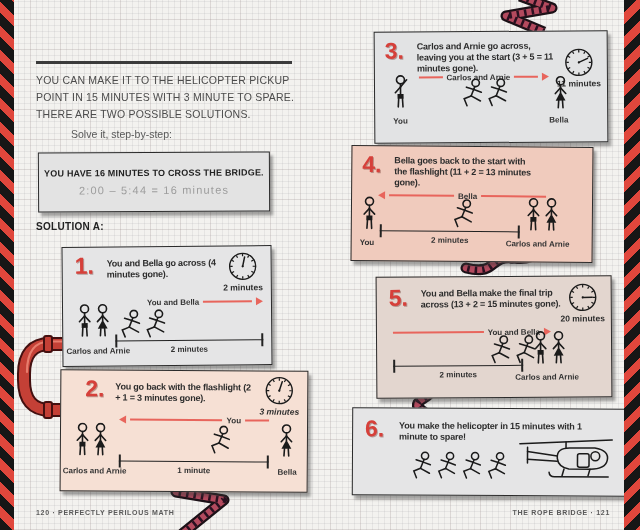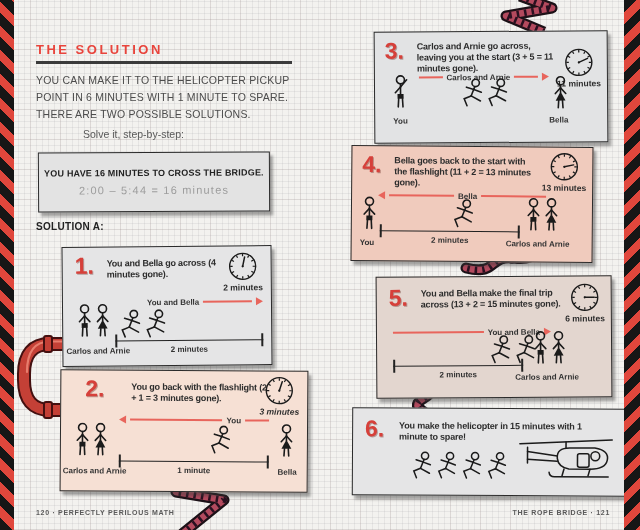--- a/index.html
+++ b/index.html
@@ -17,21 +17,21 @@
   .hazard.left{left:0; width:14px; background:repeating-linear-gradient(45deg, var(--hazard-black,#161616) 0 9px, var(--hazard-red,#e0473c) 9px 17px);}
   .hazard.right{right:0; width:16px; background:repeating-linear-gradient(135deg, var(--hazard-black,#161616) 0 9px, var(--hazard-red,#e0473c) 9px 17px);}
 
   .decor{position:absolute; left:0; top:0; width:640px; height:530px; z-index:1; pointer-events:none;}
 
   .hdr-title{position:absolute; left:36px; top:42px; z-index:2; color:var(--title-red,#e8443c);
     font-size:13px; font-weight:800; letter-spacing:2.5px;}
   .hdr-rule{position:absolute; left:36px; top:61px; width:256px; height:3px; background:#3b3b3b; z-index:2;}
   .hdr-intro{position:absolute; left:36px; top:72px; width:268px; z-index:2; color:#4c4c4c;
     font-size:10.5px; line-height:17px; letter-spacing:0.2px;}
-  .hdr-prompt{position:absolute; left:52px; top:128px; z-index:2; color:#595959; font-size:10.5px;padding-left:31px;}
+  .hdr-prompt{position:absolute; left:40px; top:128px; z-index:2; color:#595959; font-size:10.5px;padding-left:31px;}
 
   .timebox{position:absolute; left:38px; top:152px; width:230px; height:58px; z-index:2;
     background:#e3e3e3; border:1.5px solid #2b2b2b; box-shadow:3px 4px 3px rgba(60,60,60,0.45);
     display:flex; flex-direction:column; align-items:center; justify-content:center; gap:6px; transform:rotate(-0.3deg);}
   .timebox .tb-head{font-size:9px; font-weight:800; color:#222; letter-spacing:0.2px;}
   .timebox .tb-eq{font-size:11px; color:#9d9d9d; letter-spacing:1.2px;}
 
   .solution-label{position:absolute; left:36px; top:221px; z-index:2; font-size:10px; font-weight:800; color:#222; letter-spacing:0.3px;}
 
   .card{position:absolute; z-index:2; border:1.6px solid #2b2b2b; box-shadow:3px 4px 3px rgba(60,60,60,0.45);}
@@ -173,23 +173,22 @@
       <rect x="66" y="334" width="10" height="20" rx="2" fill="#c44036" stroke="#441010" stroke-width="2"></rect>
       <rect x="66" y="400" width="10" height="20" rx="2" fill="#c44036" stroke="#441010" stroke-width="2"></rect>
       <rect x="44" y="336" width="8" height="16" rx="2" fill="#c44036" stroke="#441010" stroke-width="2"></rect>
       <rect x="44" y="402" width="8" height="16" rx="2" fill="#c44036" stroke="#441010" stroke-width="2"></rect>
     </g>
   </svg>
 
   <div class="hazard left"></div>
   <div class="hazard right"></div>
 
-  <div class="hdr-title">THE SOLUTION</div>
   <div class="hdr-rule"></div>
-  <div class="hdr-intro">YOU CAN MAKE IT TO THE HELICOPTER PICKUP POINT IN 6 MINUTES WITH 1 MINUTE TO SPARE. THERE ARE TWO POSSIBLE SOLUTIONS.</div>
+  <div class="hdr-intro">YOU CAN MAKE IT TO THE HELICOPTER PICKUP POINT IN 15 MINUTES WITH 3 MINUTE TO SPARE. THERE ARE TWO POSSIBLE SOLUTIONS.</div>
   <div class="hdr-prompt">Solve it, step-by-step:</div>
 
   <div class="timebox">
     <div class="tb-head">YOU HAVE 16 MINUTES TO CROSS THE BRIDGE.</div>
     <div class="tb-eq">2:00 – 5:44 = 16 minutes</div>
   </div>
 
   <div class="solution-label">SOLUTION A:</div>
 
   <div class="card gray" style="left:62px;top:246px;width:208px;height:118px;transform:rotate(-0.5deg);">
@@ -216,21 +215,21 @@
         <use href="#person-run" x="27"></use>
     </svg>
     <div class="timeline" style="left:52px;top:93px;width:148px;">
       <span class="timeline-label">2 minutes</span>
     </div>
     <div class="fig-label" style="left:3px;top:99px;">Carlos and Arnie</div>
   </div>
 
   <div class="card pink" style="left:60px;top:370px;width:246px;height:120px;transform:rotate(0.4deg);">
     <div class="step-num" style="left:24px;top:7px;">2.</div>
-    <div class="step-text" style="left:70px;top:11px;width:140px;">You go back with the flashlight (2 + 1 = 3 minutes gone).</div>
+    <div class="step-text" style="left:54px;top:11px;width:140px;">You go back with the flashlight (2 + 1 = 3 minutes gone).</div>
     <div class="clock-wrap" style="right:8px;top:4px;font-style:italic;">
       <svg width="30" height="30" viewBox="0 0 30 30">
         <use href="#clock-face"></use>
           <line x1="15" y1="15" x2="17.9" y2="6" stroke="#1b1b1b" stroke-width="1.5" stroke-linecap="round"></line>
       </svg>
       <div class="clock-label">3 minutes</div>
     </div>
     <div class="arrow-row" style="left:58px;top:44px;width:150px;">
       <span class="ah-l"></span>
       <span class="arrow-line"></span>
@@ -280,27 +279,20 @@
     <svg class="fig" style="left:176px;top:44px;" width="19" height="36" viewBox="0 0 20 38">
         <use href="#person-skirt"></use>
       </svg>
     <div class="fig-label" style="left:18px;top:84px;">You</div>
     <div class="fig-label" style="left:174px;top:84px;">Bella</div>
   </div>
 
   <div class="card pink2" style="left:351px;top:146px;width:240px;height:114px;transform:rotate(0.5deg);">
     <div class="step-num" style="left:10px;top:7px;">4.</div>
     <div class="step-text" style="left:42px;top:9px;width:144px;">Bella goes back to the start with the flashlight (11 + 2 = 13 minutes gone).</div>
-    <div class="clock-wrap" style="right:6px;top:4px;">
-      <svg width="30" height="30" viewBox="0 0 30 30">
-        <use href="#clock-face"></use>
-          <line x1="15" y1="15" x2="24.3" y2="13" stroke="#1b1b1b" stroke-width="1.5" stroke-linecap="round"></line>
-      </svg>
-      <div class="clock-label">13 minutes</div>
-    </div>
     <div class="arrow-row" style="left:26px;top:44px;width:168px;">
       <span class="ah-l"></span>
       <span class="arrow-line"></span>
       <span class="arrow-label">Bella</span>
       <span class="arrow-line"></span>
     </div>
     <svg class="fig" style="left:98px;top:52px;" width="26" height="30" viewBox="0 0 28 32">
         <use href="#person-run"></use>
       </svg>
     <div class="timeline" style="left:28px;top:84px;width:140px;">
@@ -318,21 +310,21 @@
   </div>
 
   <div class="card taupe" style="left:376px;top:276px;width:234px;height:120px;transform:rotate(-0.4deg);">
     <div class="step-num" style="left:12px;top:9px;">5.</div>
     <div class="step-text" style="left:44px;top:11px;width:142px;">You and Bella make the final trip across (13 + 2 = 15 minutes gone).</div>
     <div class="clock-wrap" style="right:6px;top:6px;">
       <svg width="30" height="30" viewBox="0 0 30 30">
         <use href="#clock-face"></use>
           <line x1="15" y1="15" x2="24.5" y2="15" stroke="#1b1b1b" stroke-width="1.5" stroke-linecap="round"></line>
       </svg>
-      <div class="clock-label">6 minutes</div>
+      <div class="clock-label">20 minutes</div>
     </div>
     <div class="arrow-row" style="left:16px;top:50px;width:158px;">
       <span class="arrow-line"></span>
       <span class="arrow-label">You and Bella</span>
       <span class="ah-r"></span>
     </div>
     <svg class="fig" style="left:110px;top:58px;" width="52" height="30" viewBox="0 0 56 32">
       <use href="#person-run"></use>
         <use href="#person-run" x="27"></use>
     </svg>

